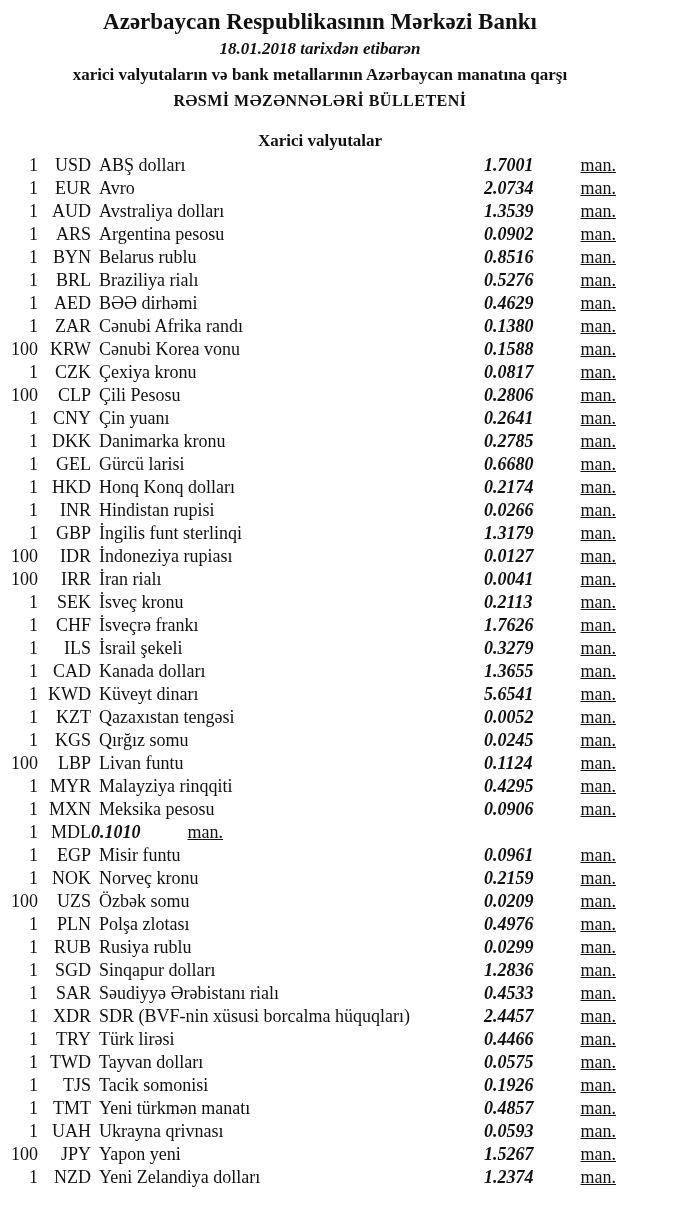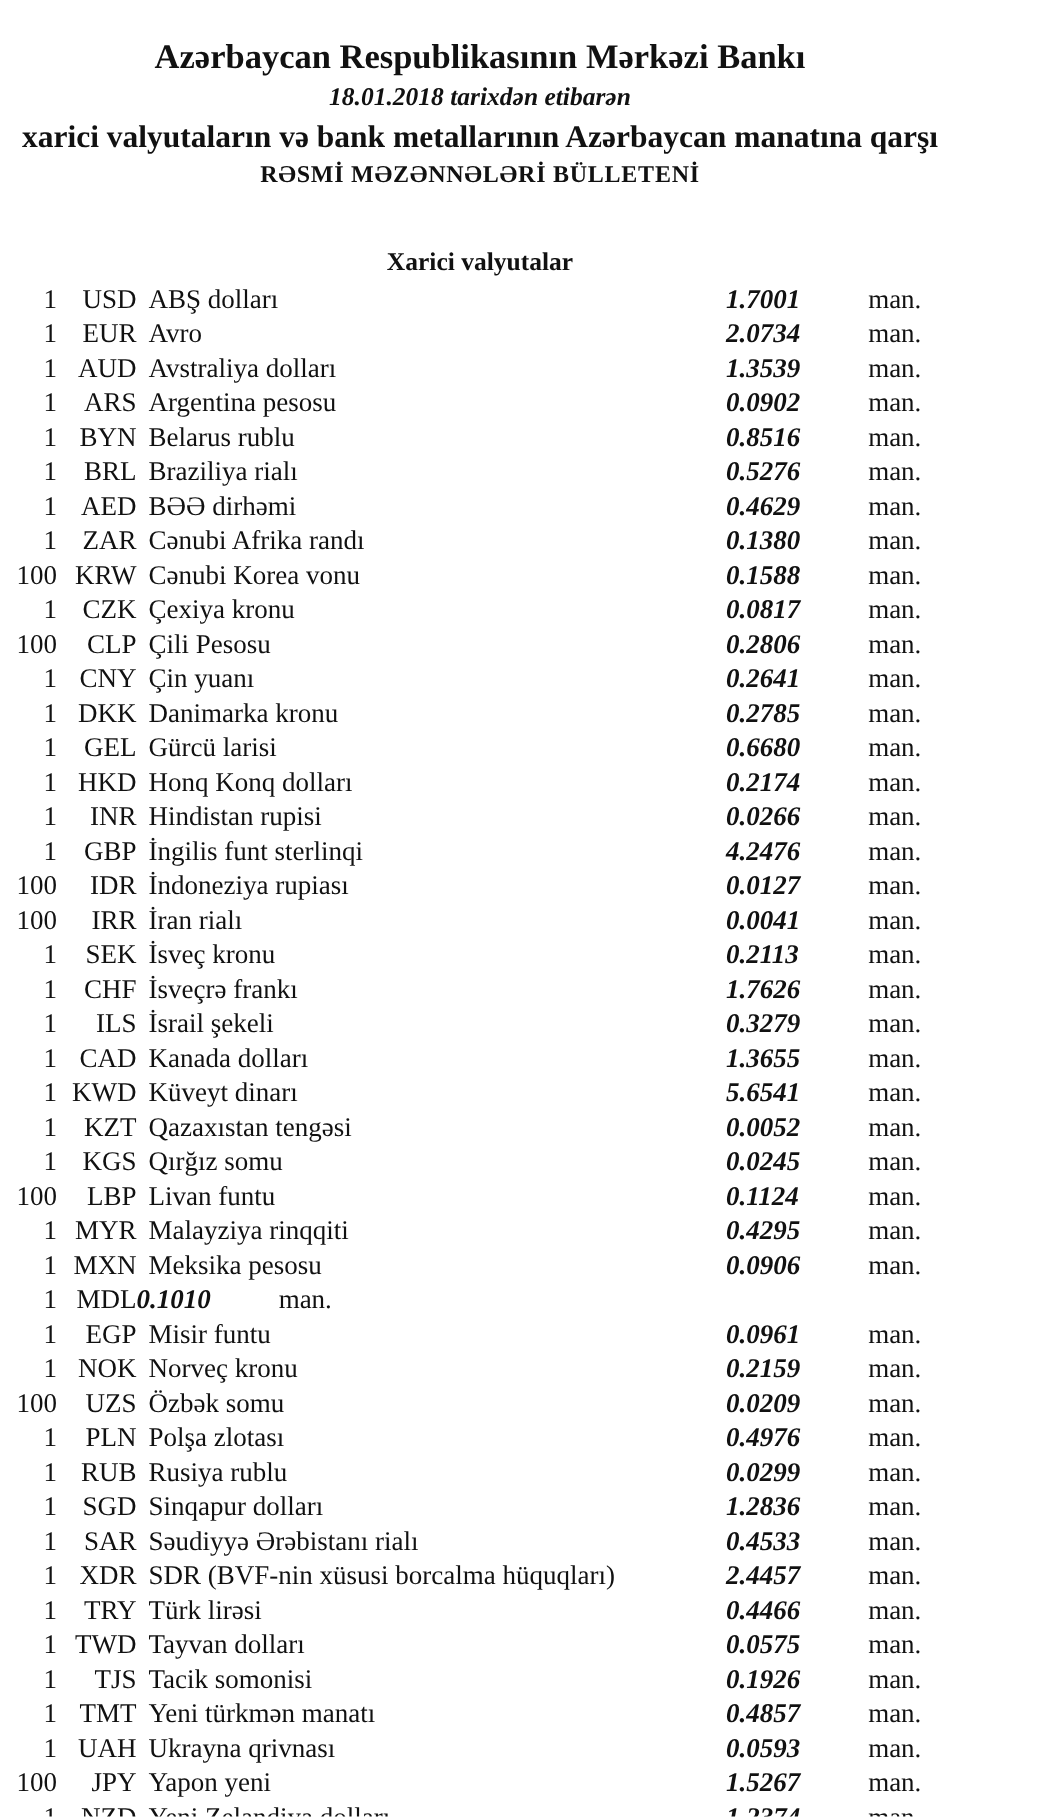--- a/index.html
+++ b/index.html
@@ -5,48 +5,48 @@
   * { margin: 0; padding: 0; box-sizing: border-box; }
   html, body {
     width: 700px;
     background: #ffffff;
     font-family: "Liberation Serif", "DejaVu Serif", serif;
     color: #111111;
   }
   .page {
     width: 640px;
     height: 1211px;
-    padding-top: 24px;
+    padding-top: 8px;
     overflow: hidden;
   }
   .doc-header { text-align: center; }
   .bank-name {
     font-size: 23px;
     font-weight: bold;
     line-height: 28px;
   }
   .date-line {
     font-size: 17px;
     font-weight: bold;
     line-height: 26px;
     font-style: italic;
   }
   .subtitle {
-    font-size: 21px;
+    font-size: 17px;
     font-weight: bold;
     line-height: 26px;
   }
   .bulletin-title {
     font-size: 16px;
     font-weight: bold;
     letter-spacing: 0.5px;
     line-height: 26px;
   }
   .section-title {
-    margin-top: 34px;
+    margin-top: 16px;
     text-align: center;
     font-size: 17px;
     font-weight: bold;
     line-height: 22px;
   }
   .rates-table {
     margin-top: 2px;
   }
   .rate-row {
     display: flex;
@@ -76,22 +76,23 @@
   .rate {
     width: 80px;
     text-align: left;
     font-weight: bold;
     font-style: italic;
     flex: 0 0 auto;
   }
   .unit {
     width: 52px;
     padding-left: 13px;
-    text-align: center;
+    text-align: right;
     flex: 0 0 auto;
+    text-decoration: underline;
   }
 </style>
 </head>
 <body>
 
 <div class="page">
   <div class="doc-header">
     <div class="bank-name">Azərbaycan Respublikasının Mərkəzi Bankı</div>
     <div class="date-line">18.01.2018 tarixdən etibarən</div>
     <div class="subtitle">xarici valyutaların və bank metallarının Azərbaycan manatına qarşı</div>
@@ -226,21 +227,21 @@
     <span class="code">INR</span>
     <span class="name">Hindistan rupisi</span>
     <span class="rate">0.0266</span>
     <span class="unit">man.</span>
   </div>
 
   <div class="rate-row">
     <span class="qty">1</span>
     <span class="code">GBP</span>
     <span class="name">İngilis funt sterlinqi</span>
-    <span class="rate">4.2476</span>
+    <span class="rate">1.3179</span>
     <span class="unit">man.</span>
   </div>
 
   <div class="rate-row">
     <span class="qty">100</span>
     <span class="code">IDR</span>
     <span class="name">İndoneziya rupiası</span>
     <span class="rate">0.0127</span>
     <span class="unit">man.</span>
   </div>

